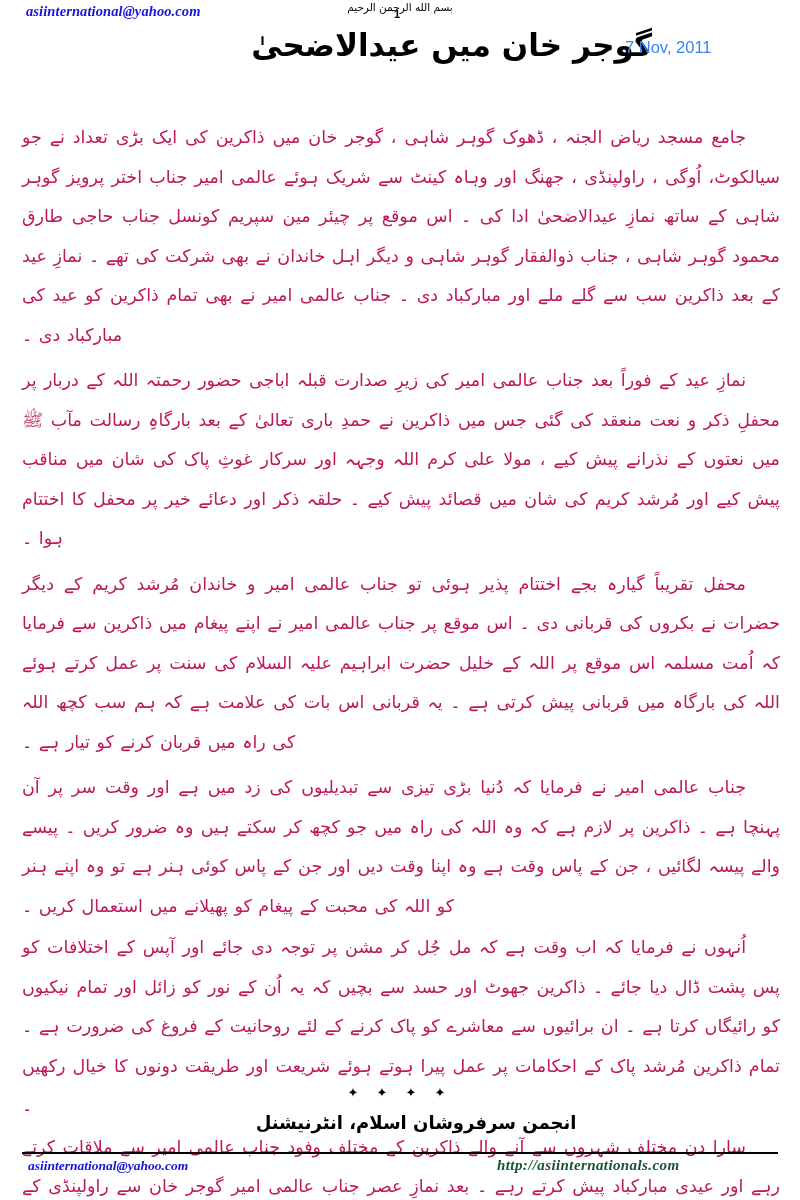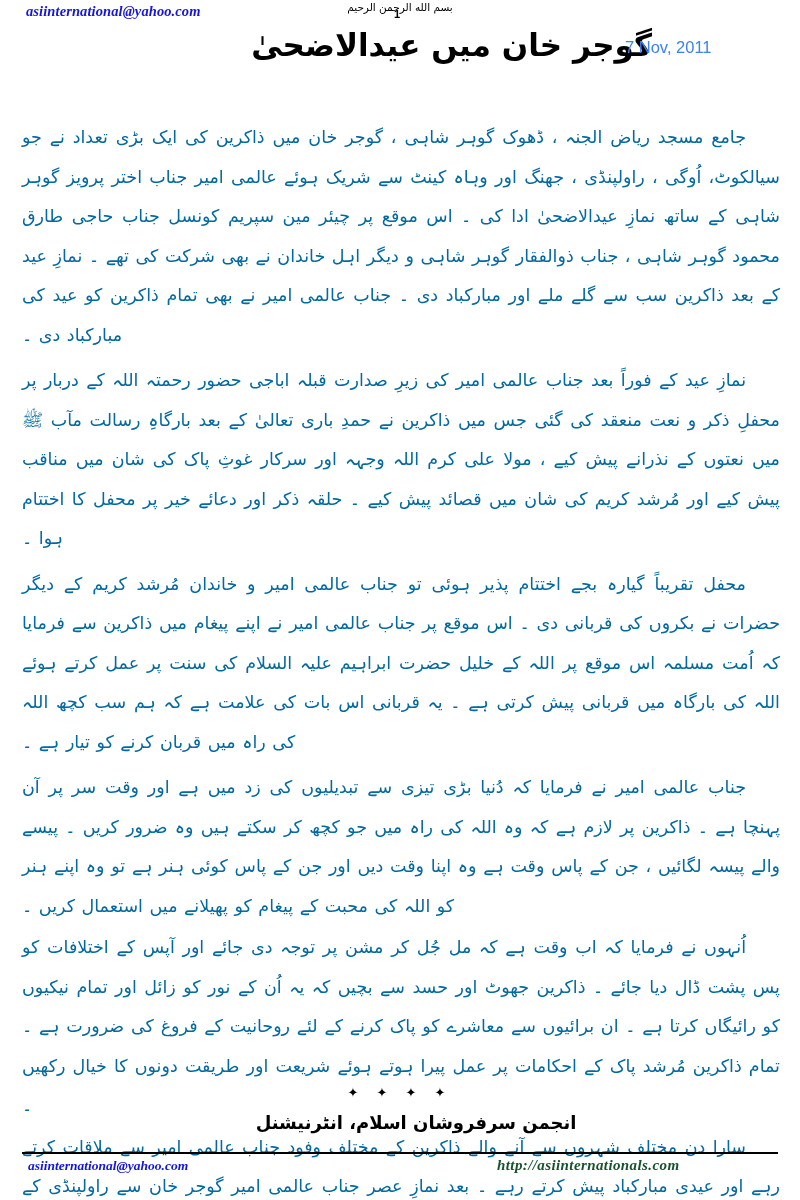--- a/index.html
+++ b/index.html
@@ -93,21 +93,21 @@
     left: 22px;
     width: 758px;
   }
   .para {
     direction: rtl;
     text-align: justify;
     text-align-last: left;
     font-family: "DejaVu Sans", sans-serif;
     font-size: 17.5px;
     line-height: 39.5px;
-    color: #0369a1;
+    color: #be185d;
     margin: 0 0 6px 0;
     text-indent: 34px;
     word-spacing: 1px;
   }
   .para.tight { margin-bottom: 2px; }
 
   
   .ornaments {
     position: absolute;
     top: 1086px;

